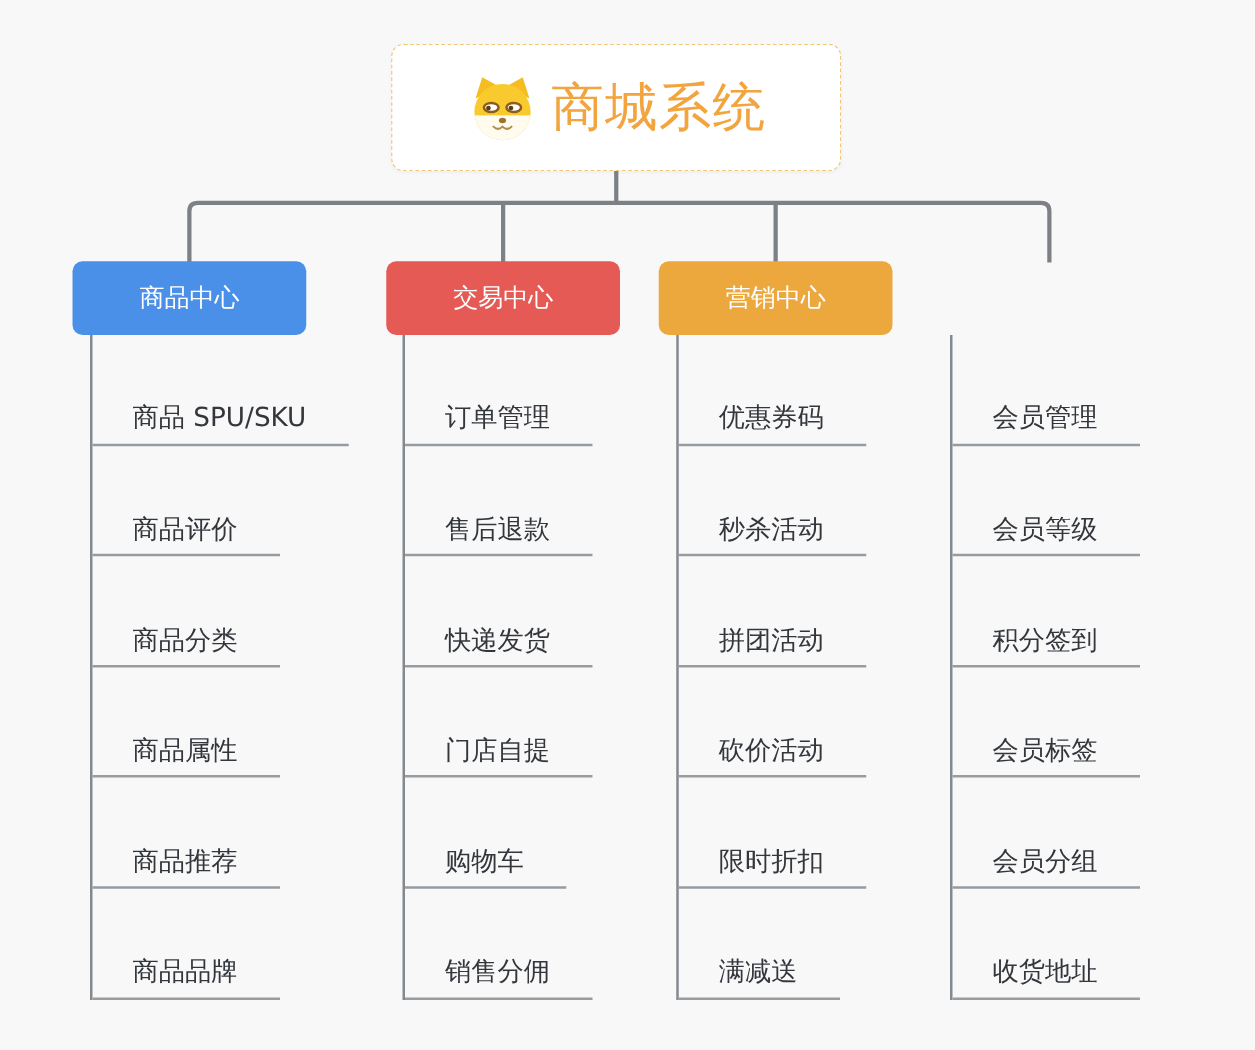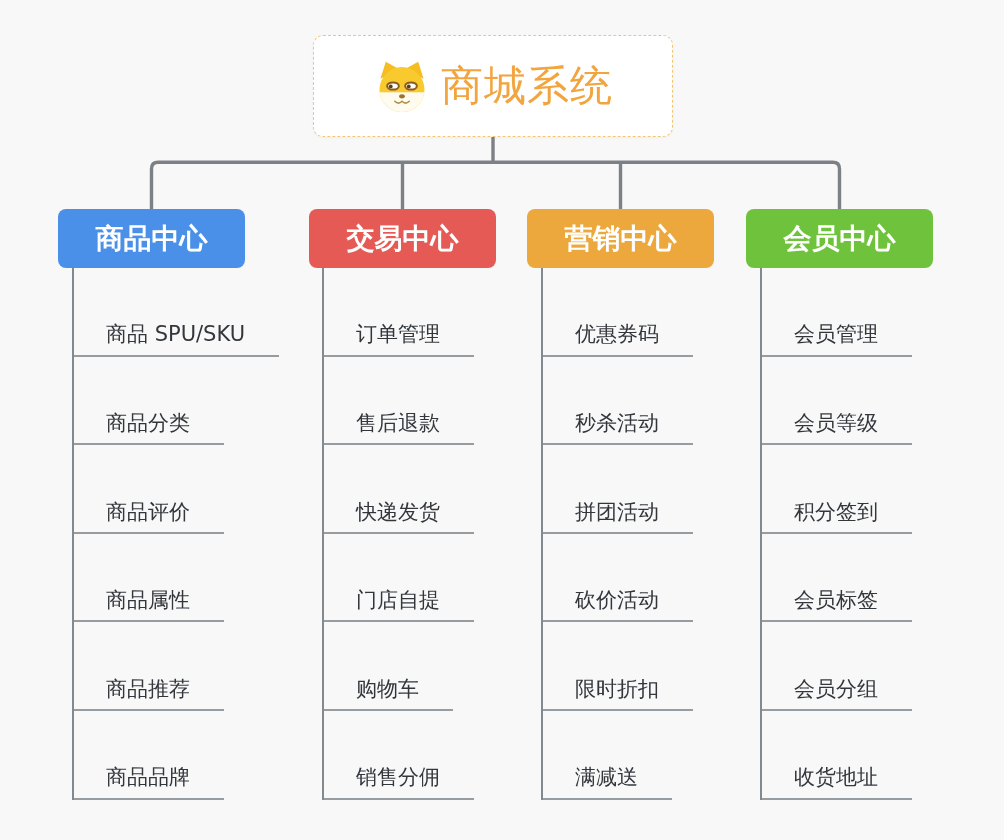--- a/index.html
+++ b/index.html
@@ -23,21 +23,21 @@
     box-shadow:0 1px 3px rgba(0,0,0,.04);
   }
   .root-title{font-size:42px;font-weight:500;color:#f2a43e;letter-spacing:1px;white-space:nowrap;}
   .root-icon{width:58px;height:54px;flex:0 0 auto;}
 
   
   .hdr{
     position:absolute;top:209px;width:187px;height:59px;
     border-radius:8px;display:flex;align-items:center;justify-content:center;
   }
-  .hdr-label{color:#ffffff;font-size:28px;font-weight:700;white-space:nowrap;}
+  .hdr-label{color:#ffffff;font-size:20px;font-weight:400;white-space:nowrap;}
   .hdr.b0{left:58px;}
   .hdr.b1{left:309px;}
   .hdr.b2{left:527px;}
   .hdr.b3{left:746px;}
 
   
   .column{
     position:absolute;top:268px;
     border-left:2px solid #84898e;
   }
@@ -92,33 +92,30 @@
 
   <div class="hdr b0" style="background: rgb(74, 144, 232);">
     <span class="hdr-label">商品中心</span>
   </div>
   <div class="hdr b1" style="background: rgb(229, 90, 85); align-items: center;">
     <span class="hdr-label">交易中心</span>
   </div>
   <div class="hdr b2" style="background: rgb(236, 168, 61);">
     <span class="hdr-label">营销中心</span>
   </div>
-  <div class="hdr b3" style="background: rgb(111, 194, 60);">
-    <span class="hdr-label">会员中心</span>
-  </div>
 
   <div class="column b0">
     <div class="item">
         <span class="item-label">商品 SPU/SKU</span>
       </div>
     <div class="item">
-        <span class="item-label">商品分类</span>
+        <span class="item-label">商品评价</span>
       </div>
     <div class="item">
-        <span class="item-label">商品评价</span>
+        <span class="item-label">商品分类</span>
       </div>
     <div class="item">
         <span class="item-label">商品属性</span>
       </div>
     <div class="item">
         <span class="item-label">商品推荐</span>
       </div>
     <div class="item">
         <span class="item-label">商品品牌</span>
       </div>

